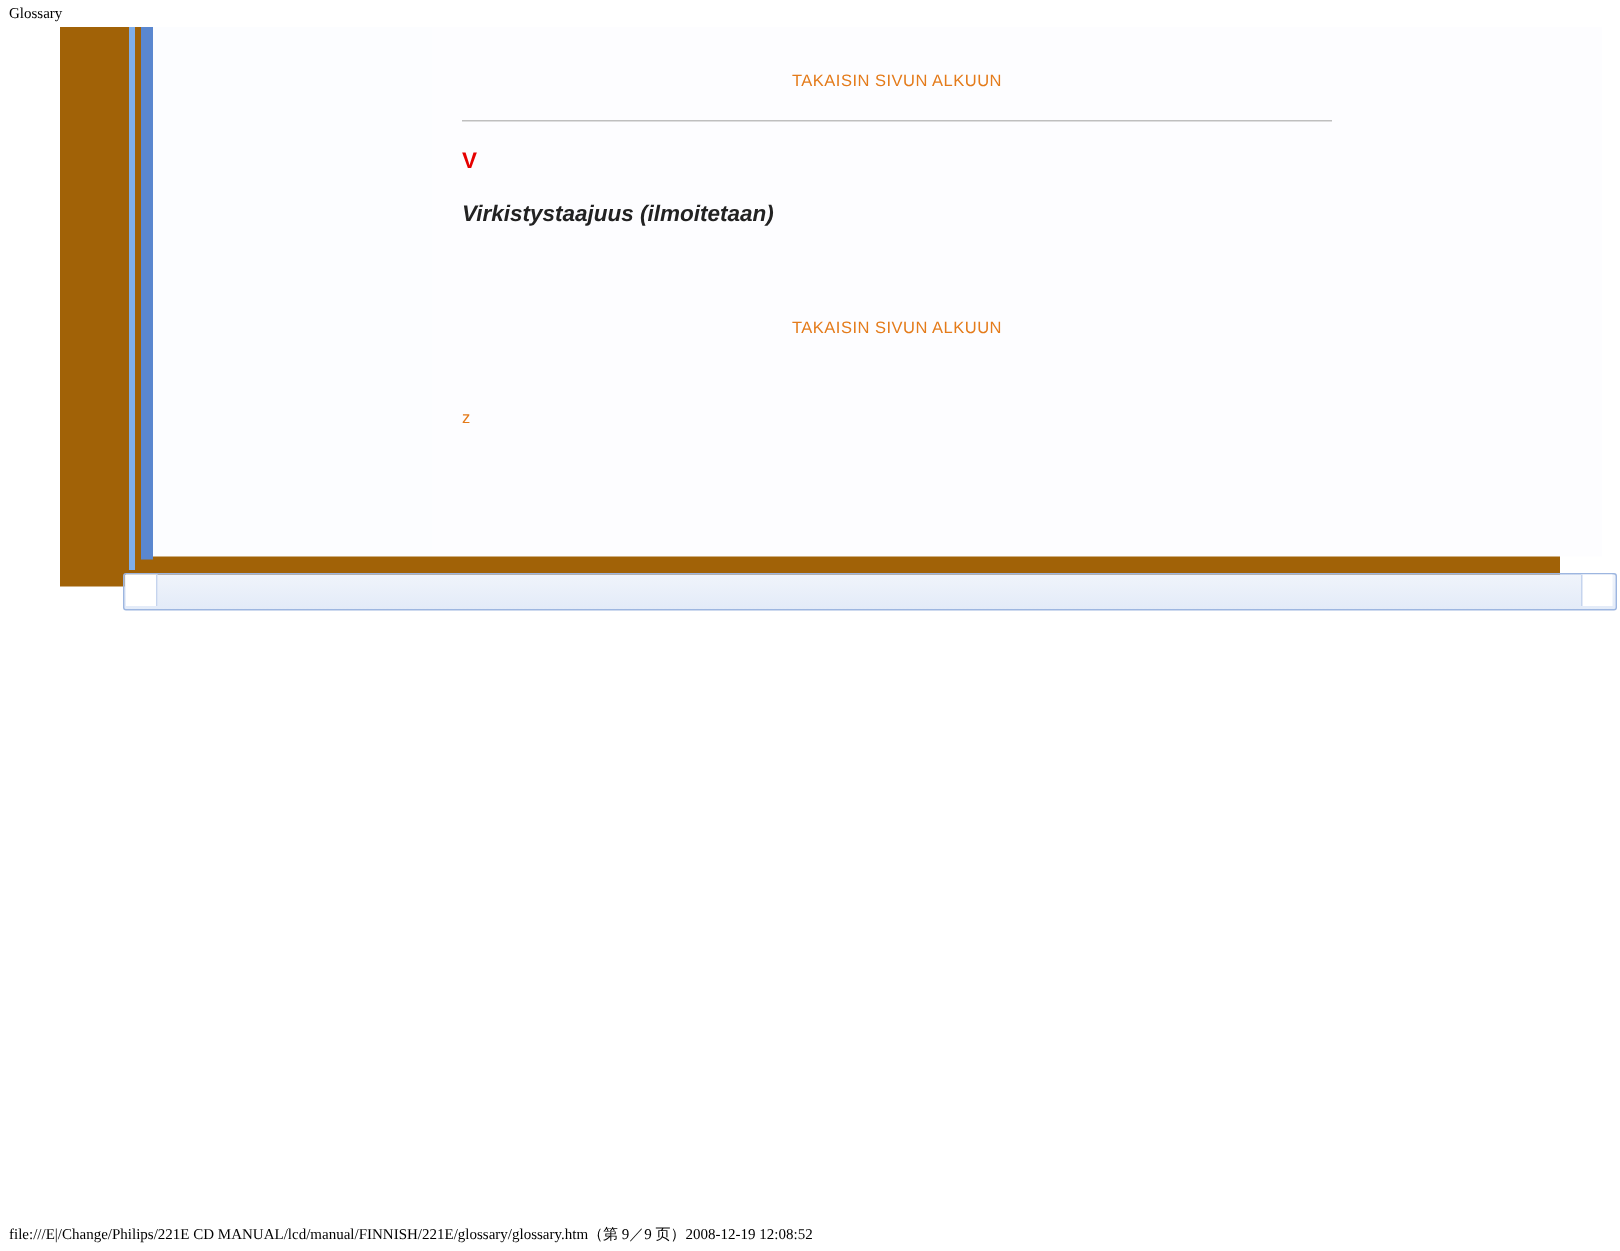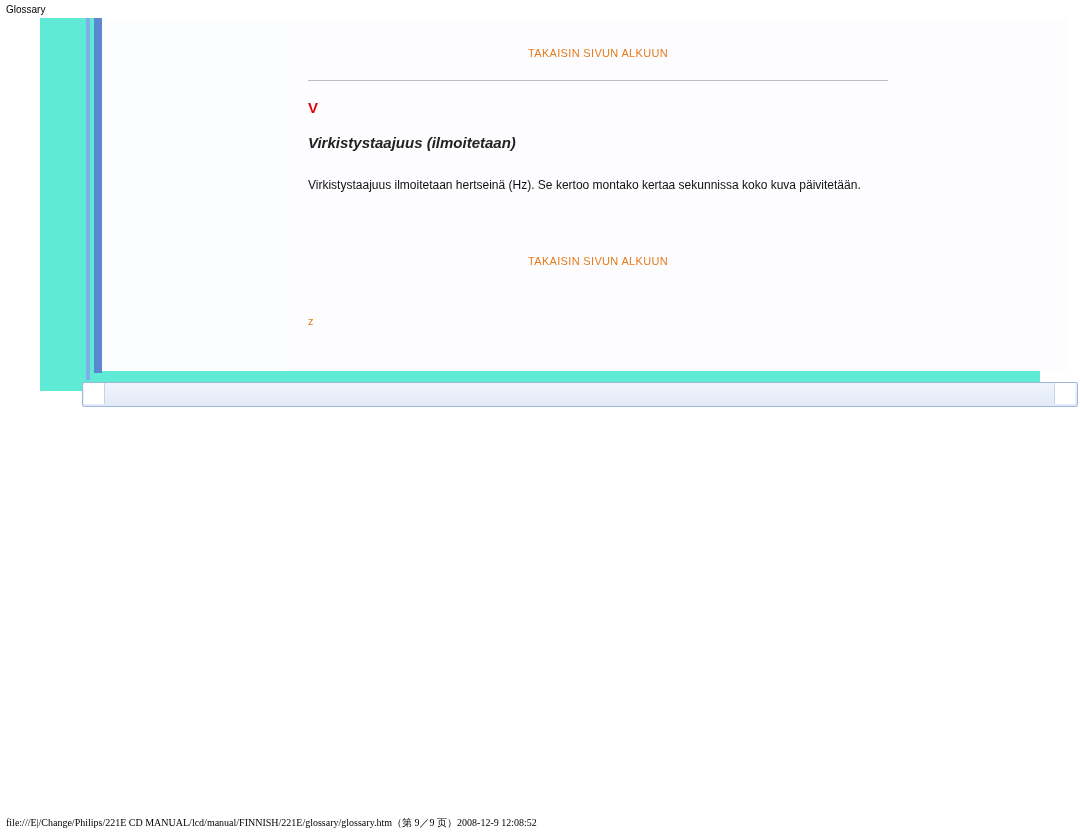--- a/index.html
+++ b/index.html
@@ -10,33 +10,33 @@
     font-family: Arial, Helvetica, sans-serif;
     font-size: 12px;
     background: #ffffff;
     overflow: hidden;
   }
 
   .page-title-small {
     position: absolute;
     top: 4px;
     left: 6px;
-    font-family: Liberation Sans, sans-serif;
+    font-family: Liberation Serif, serif;
     font-size: 10px;
     color: #000;
   }
 
   
   .blue-backdrop {
     position: absolute;
     left: 40px;
     top: 18px;
     width: 1000px;
     height: 373px;
-    background: #5eead4;
+    background: #a16207;
   }
 
   
   .left-blue-strip {
     position: absolute;
     left: 54px;
     top: 0;
     width: 8px;
     height: 355px;
     background: #5a87cf;
@@ -170,28 +170,27 @@
   <div class="left-panel"></div>
 
   <div class="right-page">
     <div class="inner">
       <div class="center" style="margin-top:28px;">
         <a href="#" class="link-top">TAKAISIN SIVUN ALKUUN</a>
       </div>
       <hr class="sep">
       <div class="section-letter">V</div>
       <div class="term-title">Virkistystaajuus (ilmoitetaan)</div>
-      <div class="body-text">Virkistystaajuus ilmoitetaan hertseinä (Hz). Se kertoo montako kertaa sekunnissa koko kuva päivitetään.</div>
       <div class="center" style="margin-top:60px;">
         <a href="#" class="link-top">TAKAISIN SIVUN ALKUUN</a>
       </div>
       <div style="margin-top:46px;">
         <a href="#" class="link-small">z</a>
       </div>
     </div>
   </div>
 
   <div class="pageturn-bar"></div>
   <div class="pageturn-left"></div>
   <div class="pageturn-right"></div>
 </div>
 
-<div class="footer-path">file:///E|/Change/Philips/221E CD MANUAL/lcd/manual/FINNISH/221E/glossary/glossary.htm（第 9／9 页）2008-12-9 12:08:52</div>
+<div class="footer-path">file:///E|/Change/Philips/221E CD MANUAL/lcd/manual/FINNISH/221E/glossary/glossary.htm（第 9／9 页）2008-12-19 12:08:52</div>
 
 </body></html>

